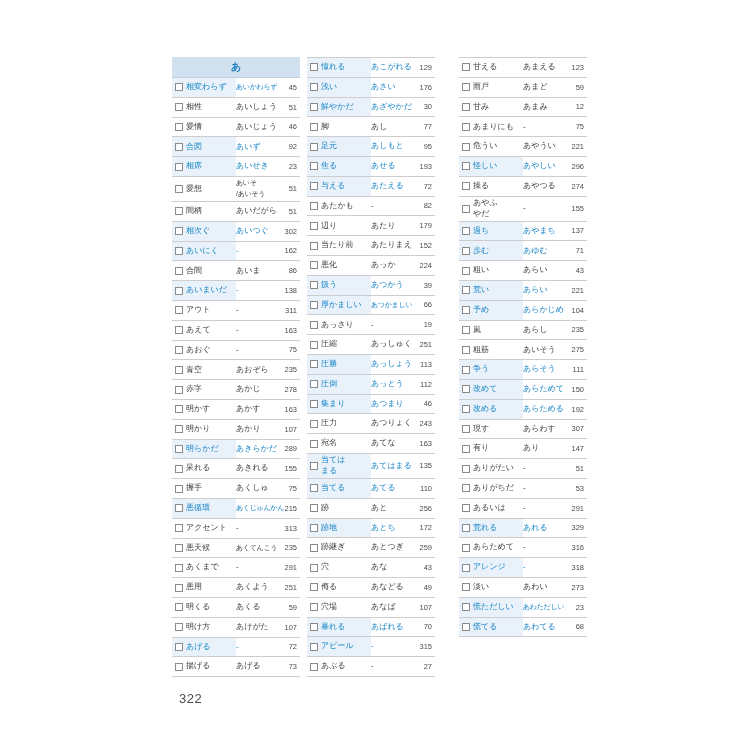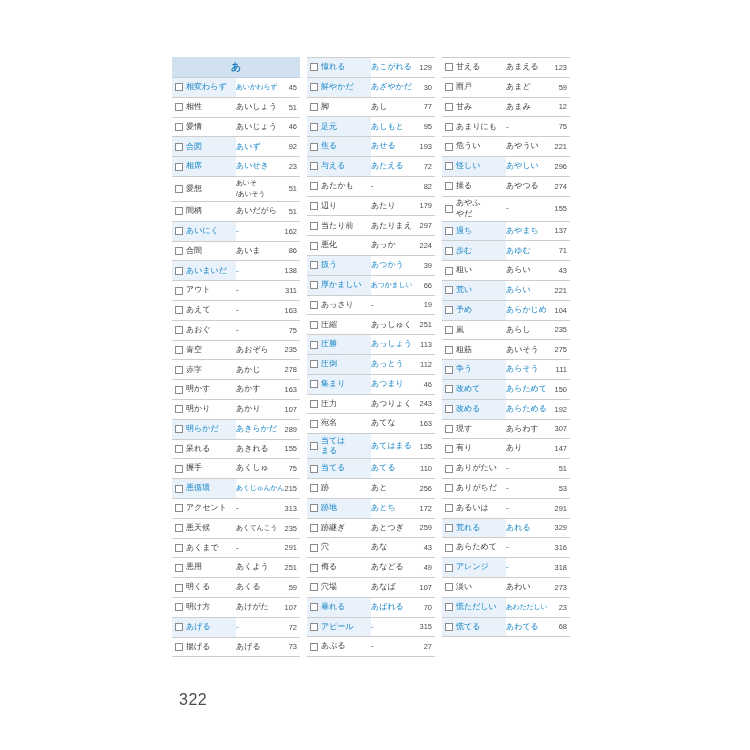--- a/index.html
+++ b/index.html
@@ -9,21 +9,21 @@
     -webkit-font-smoothing:antialiased;
   }
   .scan{position:absolute;inset:0;background:#ffffff;}
   .col{
     position:absolute;top:57px;width:128px;box-sizing:border-box;
     display:flex;flex-direction:column;
   }
   .col.nohead{border-top:1px solid #cccccc;}
   .col-1{left:172px;}
   .col-2{left:307px;}
-  .col-3{left:442px;}
+  .col-3{left:459px;}
   .colhead{
     min-height:20px;background:#d2e1f0;border-bottom:1px solid #c2cede;
     display:flex;align-items:center;justify-content:center;
     font-size:10px;font-weight:bold;color:#1a7ec0;
   }
   .row{
     display:flex;align-items:stretch;min-height:19.8px;
     border-bottom:1px solid #cdcdcd;box-sizing:border-box;
   }
   .cell{display:flex;align-items:center;box-sizing:border-box;}
@@ -33,21 +33,21 @@
     display:inline-block;flex:none;
   }
   .word{width:50px;flex:none;font-size:8px;line-height:10.5px;color:#3c3c3c;padding:1.5px 0;}
   .reading{width:46px;flex:none;font-size:8px;line-height:10.5px;color:#3c3c3c;padding:1.5px 0;white-space:nowrap;}
   .num{flex:1;justify-content:flex-end;padding-right:3px;font-size:7.5px;color:#4c4c4c;}
   .tight{font-size:7px;letter-spacing:-0.3px;}
   .row.hl .word,.row.hl .reading{color:#1583c5;}
   .row.hl .cbc,.row.hl .word{background:#e9f2fa;}
   .page-num{
     position:absolute;left:179px;top:691px;
-    font-size:16px;color:#4f4a4a;letter-spacing:0.5px;
+    font-size:13px;color:#4f4a4a;letter-spacing:0.5px;
   }
 </style>
 </head>
 <body>
 
 <div class="scan">
   <div class="col col-1" id="col-0">
       <div class="colhead">あ</div>
       <div class="row hl">
         <span class="cell cbc">
@@ -131,20 +131,32 @@
         <span class="cell reading">
           <span>あいだがら</span>
         </span>
         <span class="cell num">51</span>
       </div>
       <div class="row hl">
         <span class="cell cbc">
           <span class="cb"></span>
         </span>
         <span class="cell word">
+          <span>相次ぐ</span>
+        </span>
+        <span class="cell reading">
+          <span>あいつぐ</span>
+        </span>
+        <span class="cell num">302</span>
+      </div>
+      <div class="row hl">
+        <span class="cell cbc">
+          <span class="cb"></span>
+        </span>
+        <span class="cell word">
           <span>あいにく</span>
         </span>
         <span class="cell reading">
           <span>-</span>
         </span>
         <span class="cell num">162</span>
       </div>
       <div class="row">
         <span class="cell cbc">
           <span class="cb"></span>
@@ -409,20 +421,32 @@
         <span class="cell reading">
           <span>あこがれる</span>
         </span>
         <span class="cell num">129</span>
       </div>
       <div class="row hl">
         <span class="cell cbc">
           <span class="cb"></span>
         </span>
         <span class="cell word">
+          <span>浅い</span>
+        </span>
+        <span class="cell reading">
+          <span>あさい</span>
+        </span>
+        <span class="cell num">176</span>
+      </div>
+      <div class="row hl">
+        <span class="cell cbc">
+          <span class="cb"></span>
+        </span>
+        <span class="cell word">
           <span>鮮やかだ</span>
         </span>
         <span class="cell reading">
           <span>あざやかだ</span>
         </span>
         <span class="cell num">30</span>
       </div>
       <div class="row">
         <span class="cell cbc">
           <span class="cb"></span>
@@ -498,21 +522,21 @@
       <div class="row">
         <span class="cell cbc">
           <span class="cb"></span>
         </span>
         <span class="cell word">
           <span>当たり前</span>
         </span>
         <span class="cell reading">
           <span>あたりまえ</span>
         </span>
-        <span class="cell num">297</span>
+        <span class="cell num">152</span>
       </div>
       <div class="row">
         <span class="cell cbc">
           <span class="cb"></span>
         </span>
         <span class="cell word">
           <span>悪化</span>
         </span>
         <span class="cell reading">
           <span>あっか</span>

